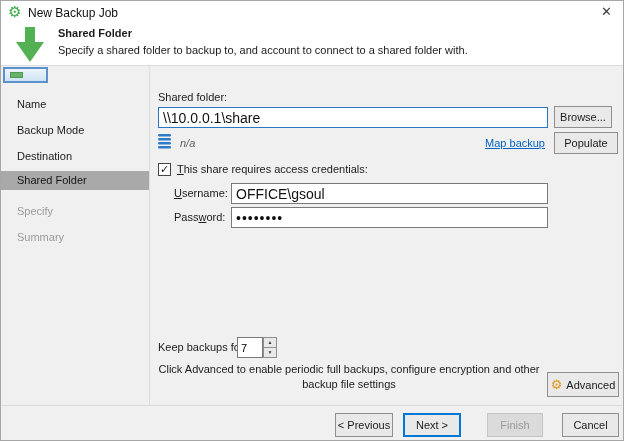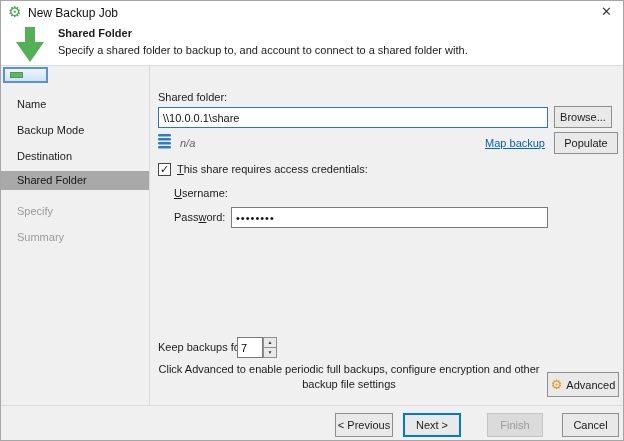--- a/index.html
+++ b/index.html
@@ -28,21 +28,21 @@
   .sidebar { position:absolute; left:0; top:65px; width:148px; height:339px; }
   .v-divider { position:absolute; left:148px; top:65px; width:1px; height:339px; background:#dcdcdc; }
   .side-item { position:absolute; left:0; width:148px; height:19px; line-height:19px; padding-left:16px; cursor:default; }
   .side-item.completed { color:#1b1b1b; }
   .side-item.upcoming  { color:#9b9b9b; }
   .side-item.current   { color:#151515; background:#a9a9a9; }
   
   .lbl { position:absolute; white-space:nowrap; }
   .tinput {
     position:absolute; height:21px; border:1px solid #7a7a7a; background:#fff;
-    font-family:"Liberation Sans", sans-serif; font-size:11px; color:#111;
+    font-family:"Liberation Sans", sans-serif; font-size:14px; color:#111;
     padding:0 4px; outline:none;
   }
   .tinput.focused { border:1px solid #2a76c4; }
   .btn {
     position:absolute; background:#e9e9e9; border:1px solid #8f8f8f;
     font-family:"Liberation Sans", sans-serif; font-size:11px; color:#1b1b1b;
     text-align:center; cursor:default; display:flex; align-items:center; justify-content:center;
   }
   .btn.default { border:2px solid #0078d7; }
   .btn.disabled { background:#dbdbdb; border:1px solid #c4c4c4; color:#9b9b9b; }
@@ -111,20 +111,21 @@
     <rect x="0" y="12" width="13" height="2.6" rx="1.3" fill="#2e7cc9"></rect>
   </svg>
   <div class="lbl italic-gray" style="left:179px; top:136px">n/a</div>
   <div class="link" style="right:78px; top:136px">Map backup</div>
   <div class="btn" style="left:553px; top:131px; width:64px; height:22px">Populate</div>
 
   <div class="checkbox">✓</div>
   <div class="lbl" style="left:176px; top:162px"><span style="text-decoration:underline">T</span><span>his share requires access credentials:</span></div>
 
   <div class="lbl" style="left:173px; top:186px"><span style="text-decoration:underline">U</span><span>sername:</span></div>
+  <input class="tinput" style="left: 230px; top: 182px; width: 317px;" value="OFFICE\gsoul">
 
   <div class="lbl" style="left:173px; top:210px"><span>Pass</span><span style="text-decoration:underline">w</span><span>ord:</span></div>
   <input class="tinput" style="left: 230px; top: 206px; width: 317px; letter-spacing: 1px;" value="••••••••">
 
   <div class="lbl" style="left:157px; top:340px">Keep backups for:</div>
   <div class="stepper">
     <input class="num" value="7" style="">
     <div class="spin up">▲</div>
     <div class="spin down">▼</div>
   </div>

